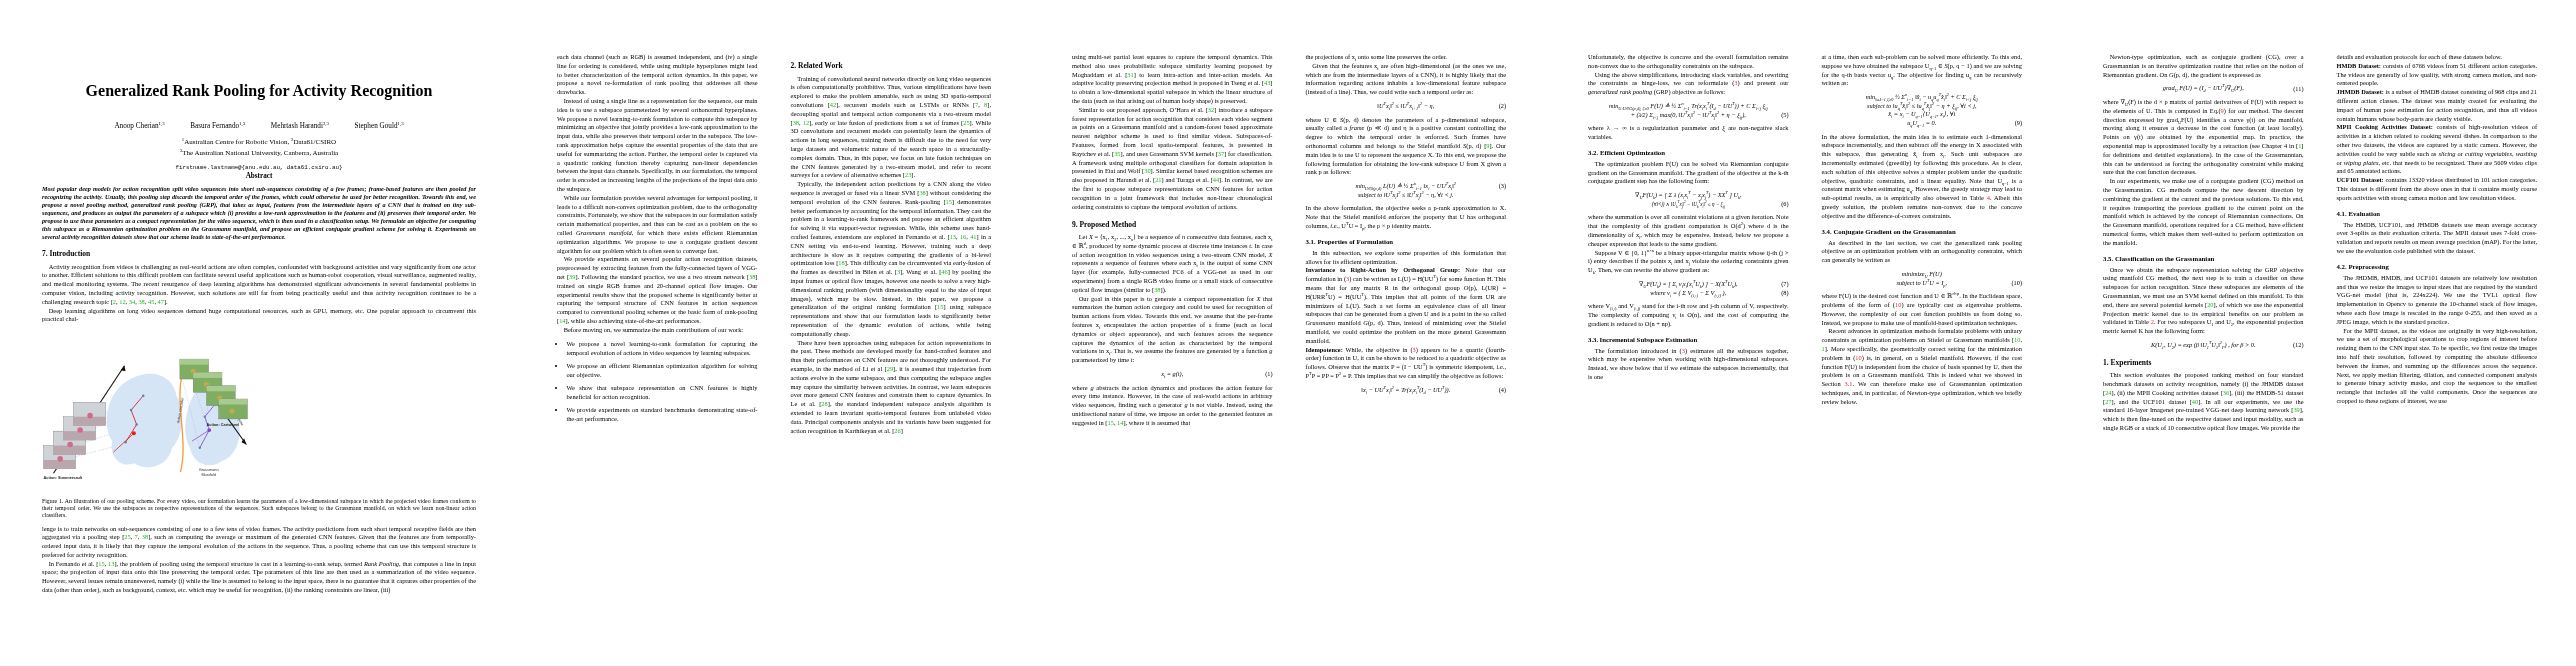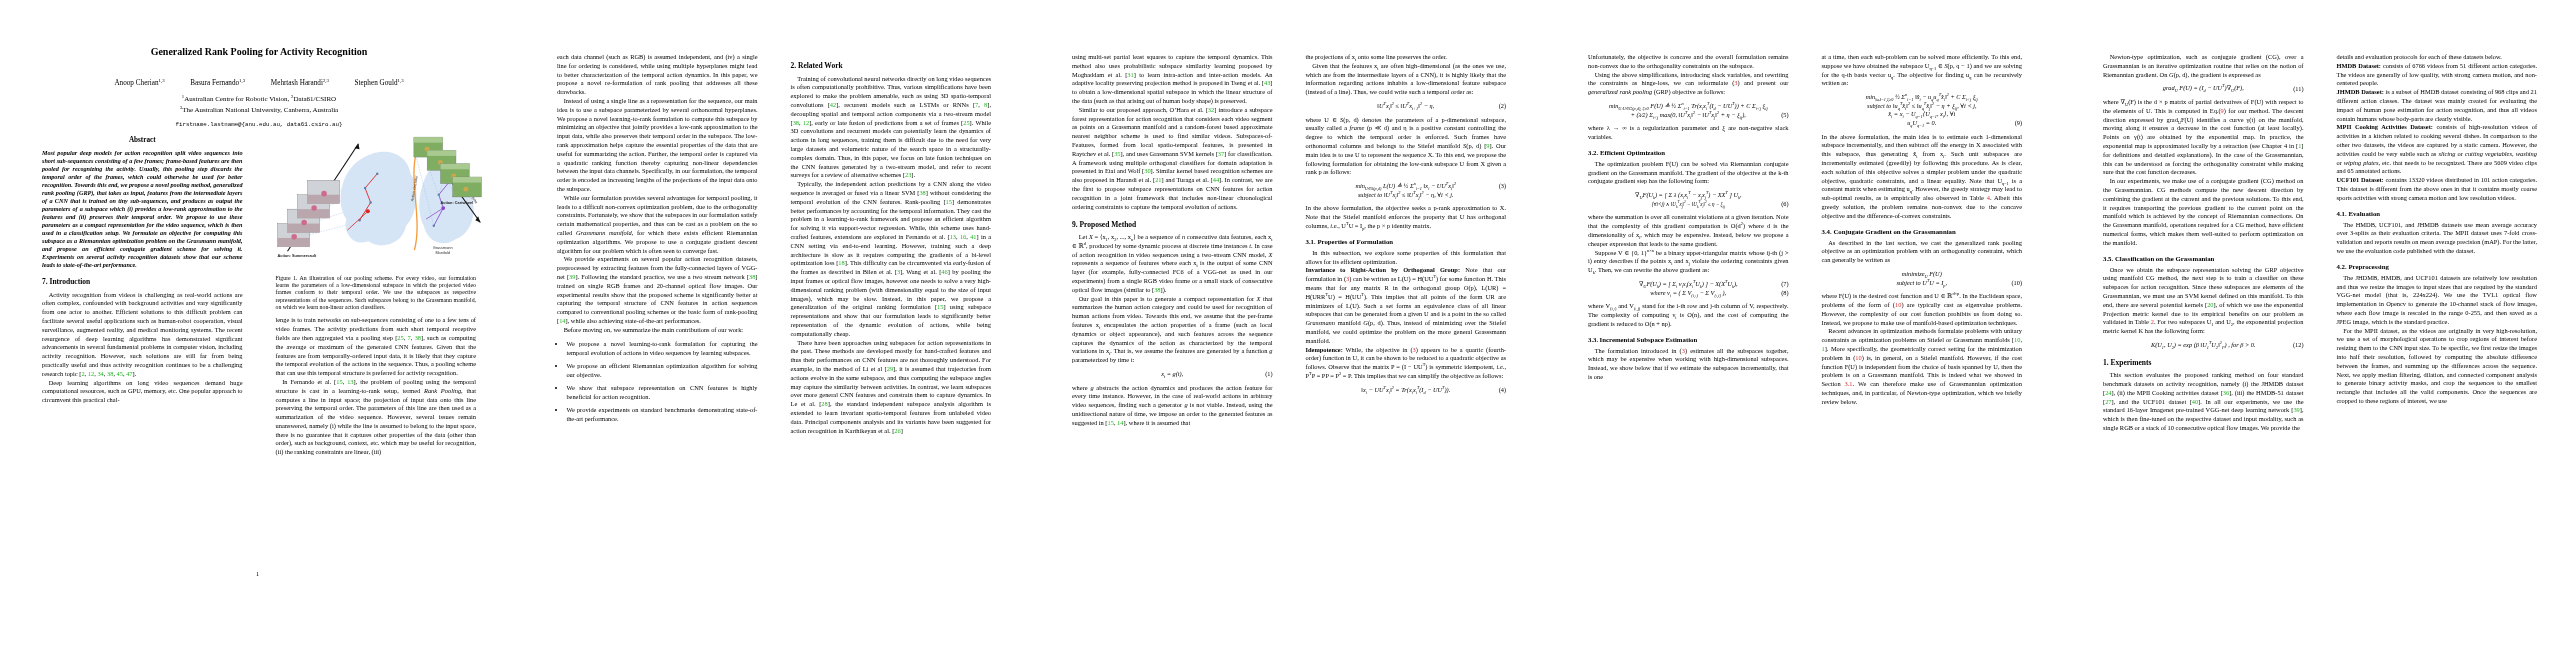--- a/index.html
+++ b/index.html
@@ -4,27 +4,27 @@
 <style>
   html,body{margin:0;padding:0;width:2576px;height:667px;background:#ffffff;overflow:hidden;}
   body{font-family:"Liberation Serif","DejaVu Serif",serif;color:#000;}
   .canvas{position:absolute;left:0;top:0;width:2576px;height:667px;background:#fff;overflow:hidden;}
   .wm{position:absolute;left:4.4px;top:659px;transform:rotate(-90deg);transform-origin:0 0;
       white-space:nowrap;font-size:16.7px;letter-spacing:2.8px;color:#7e7e7e;}
   .page{position:absolute;top:0;width:515px;height:667px;background:#fff;}
   .page-inner{padding:0 39px 0 42px;}
   .pp1 .page-inner{padding-top:0;}
   .ppn .page-inner{padding-top:53px;}
-  .title{font-size:10px;font-weight:700;text-align:center;padding-top:46px;}
+  .title{font-size:16px;font-weight:700;text-align:center;padding-top:82px;}
   .authors{display:flex;justify-content:center;gap:25.6px;margin-top:22px;font-size:7.2px;}
   .affil{text-align:center;font-size:7px;margin-top:3.3px;}
   .affil.first{margin-top:7.8px;}
   .email{text-align:center;font-family:"Liberation Mono","DejaVu Sans Mono",monospace;font-size:5.8px;margin-top:6.7px;}
   .cols{display:flex;gap:33px;}
-  .pp1 .cols{margin-top:7px;}
+  .pp1 .cols{margin-top:0;flex-direction:column;}
   .col{flex:1;min-width:0;}
   .p{font-size:6.4px;line-height:8.8px;text-align:justify;margin:0;}
   .p.ind{text-indent:6.7px;}
   .p.abs{font-style:italic;font-weight:700;font-size:6.2px;line-height:8px;}
   .abshead{text-align:center;font-weight:700;font-size:7.2px;margin:1.1px 0 5px 0;}
   .h1{font-size:7.5px;font-weight:700;margin:8.3px 0 4.4px 0;}
   .h2{font-size:6.8px;font-weight:700;margin:7.2px 0 3.9px 0;}
   .cap{font-size:5.8px;line-height:7.1px;text-align:justify;margin-top:4.4px;margin-bottom:5.6px;}
   .eq{margin:5px 0;font-size:6.3px;}
   .eq-line{position:relative;text-align:center;line-height:8.6px;padding:0 12.2px;}

